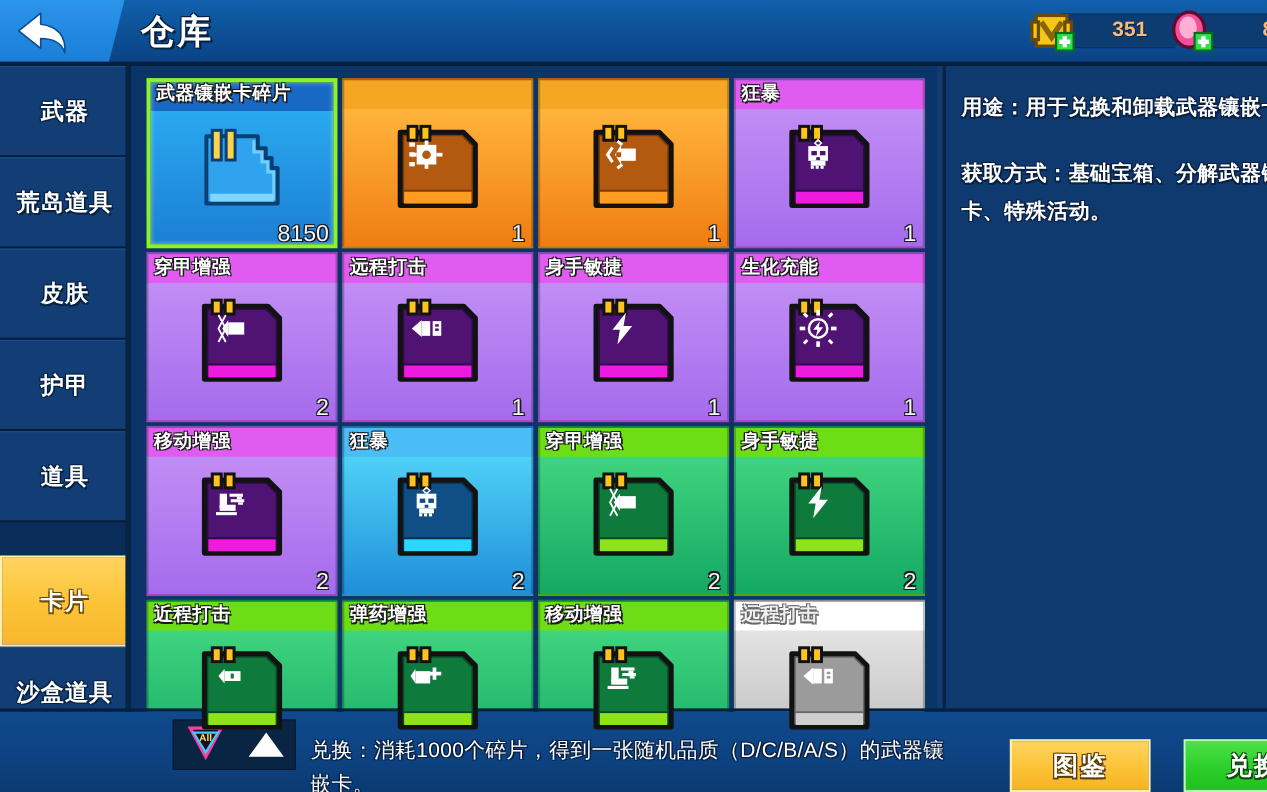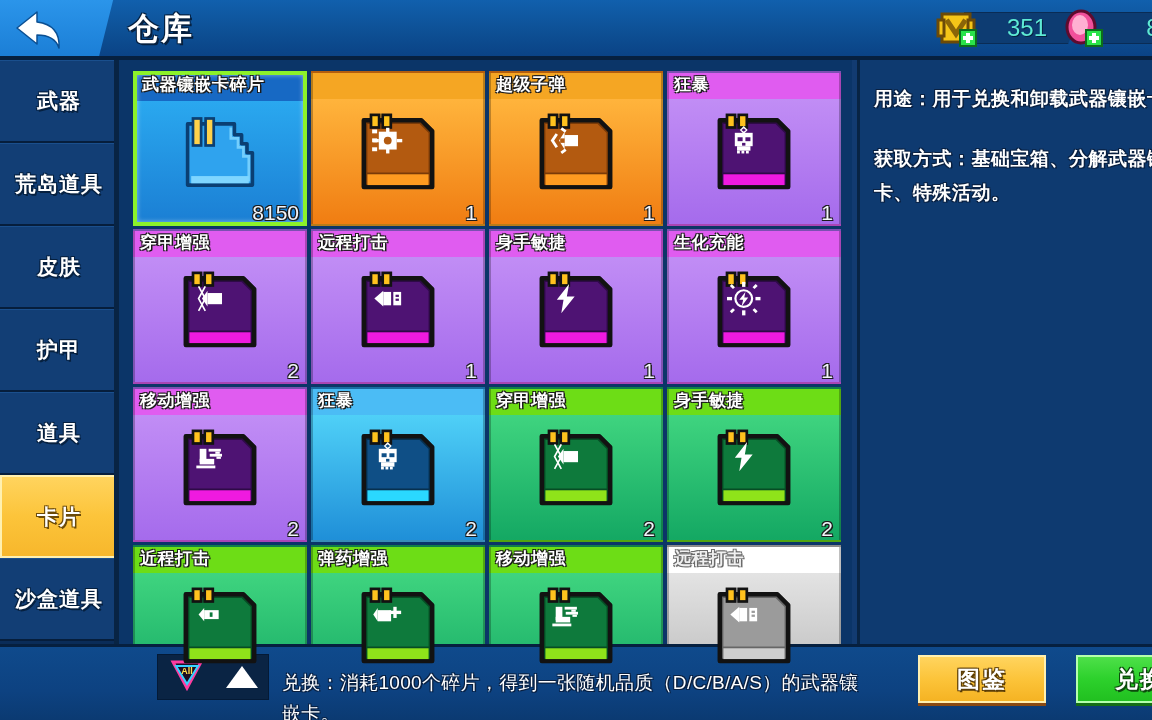--- a/index.html
+++ b/index.html
@@ -51,21 +51,21 @@
   .cur-bar {
     position: absolute; left: 30px; top: 4px;
     height: 32px; min-width: 118px;
     background: #0d3c72;
     border: 1px solid #0a2c55;
     clip-path: polygon(0 0, 100% 0, calc(100% - 14px) 100%, 0 100%);
     display: flex; align-items: center; justify-content: center;
     padding: 0 26px 0 34px;
   }
   .cur-val {
-    font-size: 24px; color: #5eead4; font-weight: normal;
+    font-size: 19px; color: #fdba74; font-weight: bold;
     text-shadow: 1px 1px 0 #06203f;
     white-space: nowrap;
   }
   .cur-icon { position: absolute; left: 0; top: 0; width: 46px; height: 42px; z-index: 3; }
 
   
   #sidebar {
     position: absolute; left: 0; top: 60px;
     width: 124px; height: 660px;
     background: #0a2c58;
@@ -86,20 +86,21 @@
     font-size: 21px; font-weight: bold;
     letter-spacing: 1px;
     text-shadow: 1.5px 1.5px 0 #06203f, -1px -1px 0 #06203f, 1px -1px 0 #06203f, -1px 1px 0 #06203f;
     cursor: pointer;
   }
   .side-item.active {
     background: linear-gradient(180deg,#ffd45e 0%, #fcc43a 50%, #f7b72c 100%);
     border: 2px solid #fff0b0;
     color: #ffffff;
     text-shadow: 1.5px 1.5px 0 #6b4a08, -1px -1px 0 #6b4a08, 1px -1px 0 #6b4a08, -1px 1px 0 #6b4a08;
+    margin-top: 30px;
   }
   #side-caret {
     position: absolute; left: 40px; top: 705px;
     width: 0; height: 0;
     border-left: 17px solid transparent;
     border-right: 17px solid transparent;
     border-top: 15px solid #ffffff;
   }
 
   
@@ -196,21 +197,21 @@
     border-bottom: 22px solid #ffffff;
   }
   #exchange-desc {
     position: absolute; left: 282px; top: 20px;
     width: 580px;
     font-size: 19px; line-height: 31px; color: #ffffff; font-weight: normal;
     letter-spacing: 0.3px;
     text-shadow: 1.4px 1.4px 0 #0a2040, -1px -1px 0 #0a2040, 1px -1px 0 #0a2040, -1px 1px 0 #0a2040;
   }
   .big-btn {
-    position: absolute; top: 8px;
+    position: absolute; top: 25px;
     height: 48px; width: 128px;
     display: flex; align-items: center; justify-content: center;
     font-size: 23px; font-weight: bold; color: #ffffff;
     letter-spacing: 2px;
     cursor: pointer;
     text-shadow: 1.5px 1.5px 0 #5a3c06, -1px -1px 0 #5a3c06, 1px -1px 0 #5a3c06, -1px 1px 0 #5a3c06;
   }
   #btn-catalog {
     left: 918px;
     background: linear-gradient(180deg,#ffd45e 0%, #fcc43a 50%, #f5b323 100%);
@@ -349,21 +350,20 @@
                 <rect x="20" y="8" width="9" height="14" fill="#ffc21e" stroke="#121212" stroke-width="3"></rect>
                 <rect x="33" y="8" width="9" height="14" fill="#ffc21e" stroke="#121212" stroke-width="3"></rect>
                 <g transform="translate(20,18) scale(0.62)">
                   <rect x="28" y="20" width="24" height="20" fill="#ffffff"></rect>
                   <path d="M28 14 L18 30 L28 46 Z" fill="#ffffff"></path>
                   <rect x="20" y="26" width="8" height="8" fill="#b35a10"></rect>
                   <path d="M14 18 L6 30 L14 42" fill="none" stroke="#ffffff" stroke-width="5"></path>
                   <path d="M22 8 L30 14 M22 52 L30 46" stroke="#ffffff" stroke-width="5"></path>
                 </g>
               </svg></div>
-            <div class="card-name">超级子弹</div>
             <div class="card-count">1</div>
           </div>
         </div>
         <div class="cell">
           <div class="card">
             <div class="card-inner" style="background: linear-gradient(rgb(224, 92, 240) 0px, rgb(224, 92, 240) 26px, rgb(193, 141, 245) 26px, rgb(165, 107, 236) 100%);"></div>
             <div class="card-art"><svg viewBox="0 0 100 100" width="100%" height="100%">
                 <path d="M12 14 L76 14 L88 26 L88 88 L12 88 Z" fill="#2e0a47" stroke="#121212" stroke-width="5" stroke-linejoin="round"></path>
                 <path d="M16 18 L74 18 L84 28 L84 72 L16 72 Z" fill="#4e1373"></path>
                 <rect x="16" y="74" width="68" height="12" fill="#ef1ae0"></rect>

